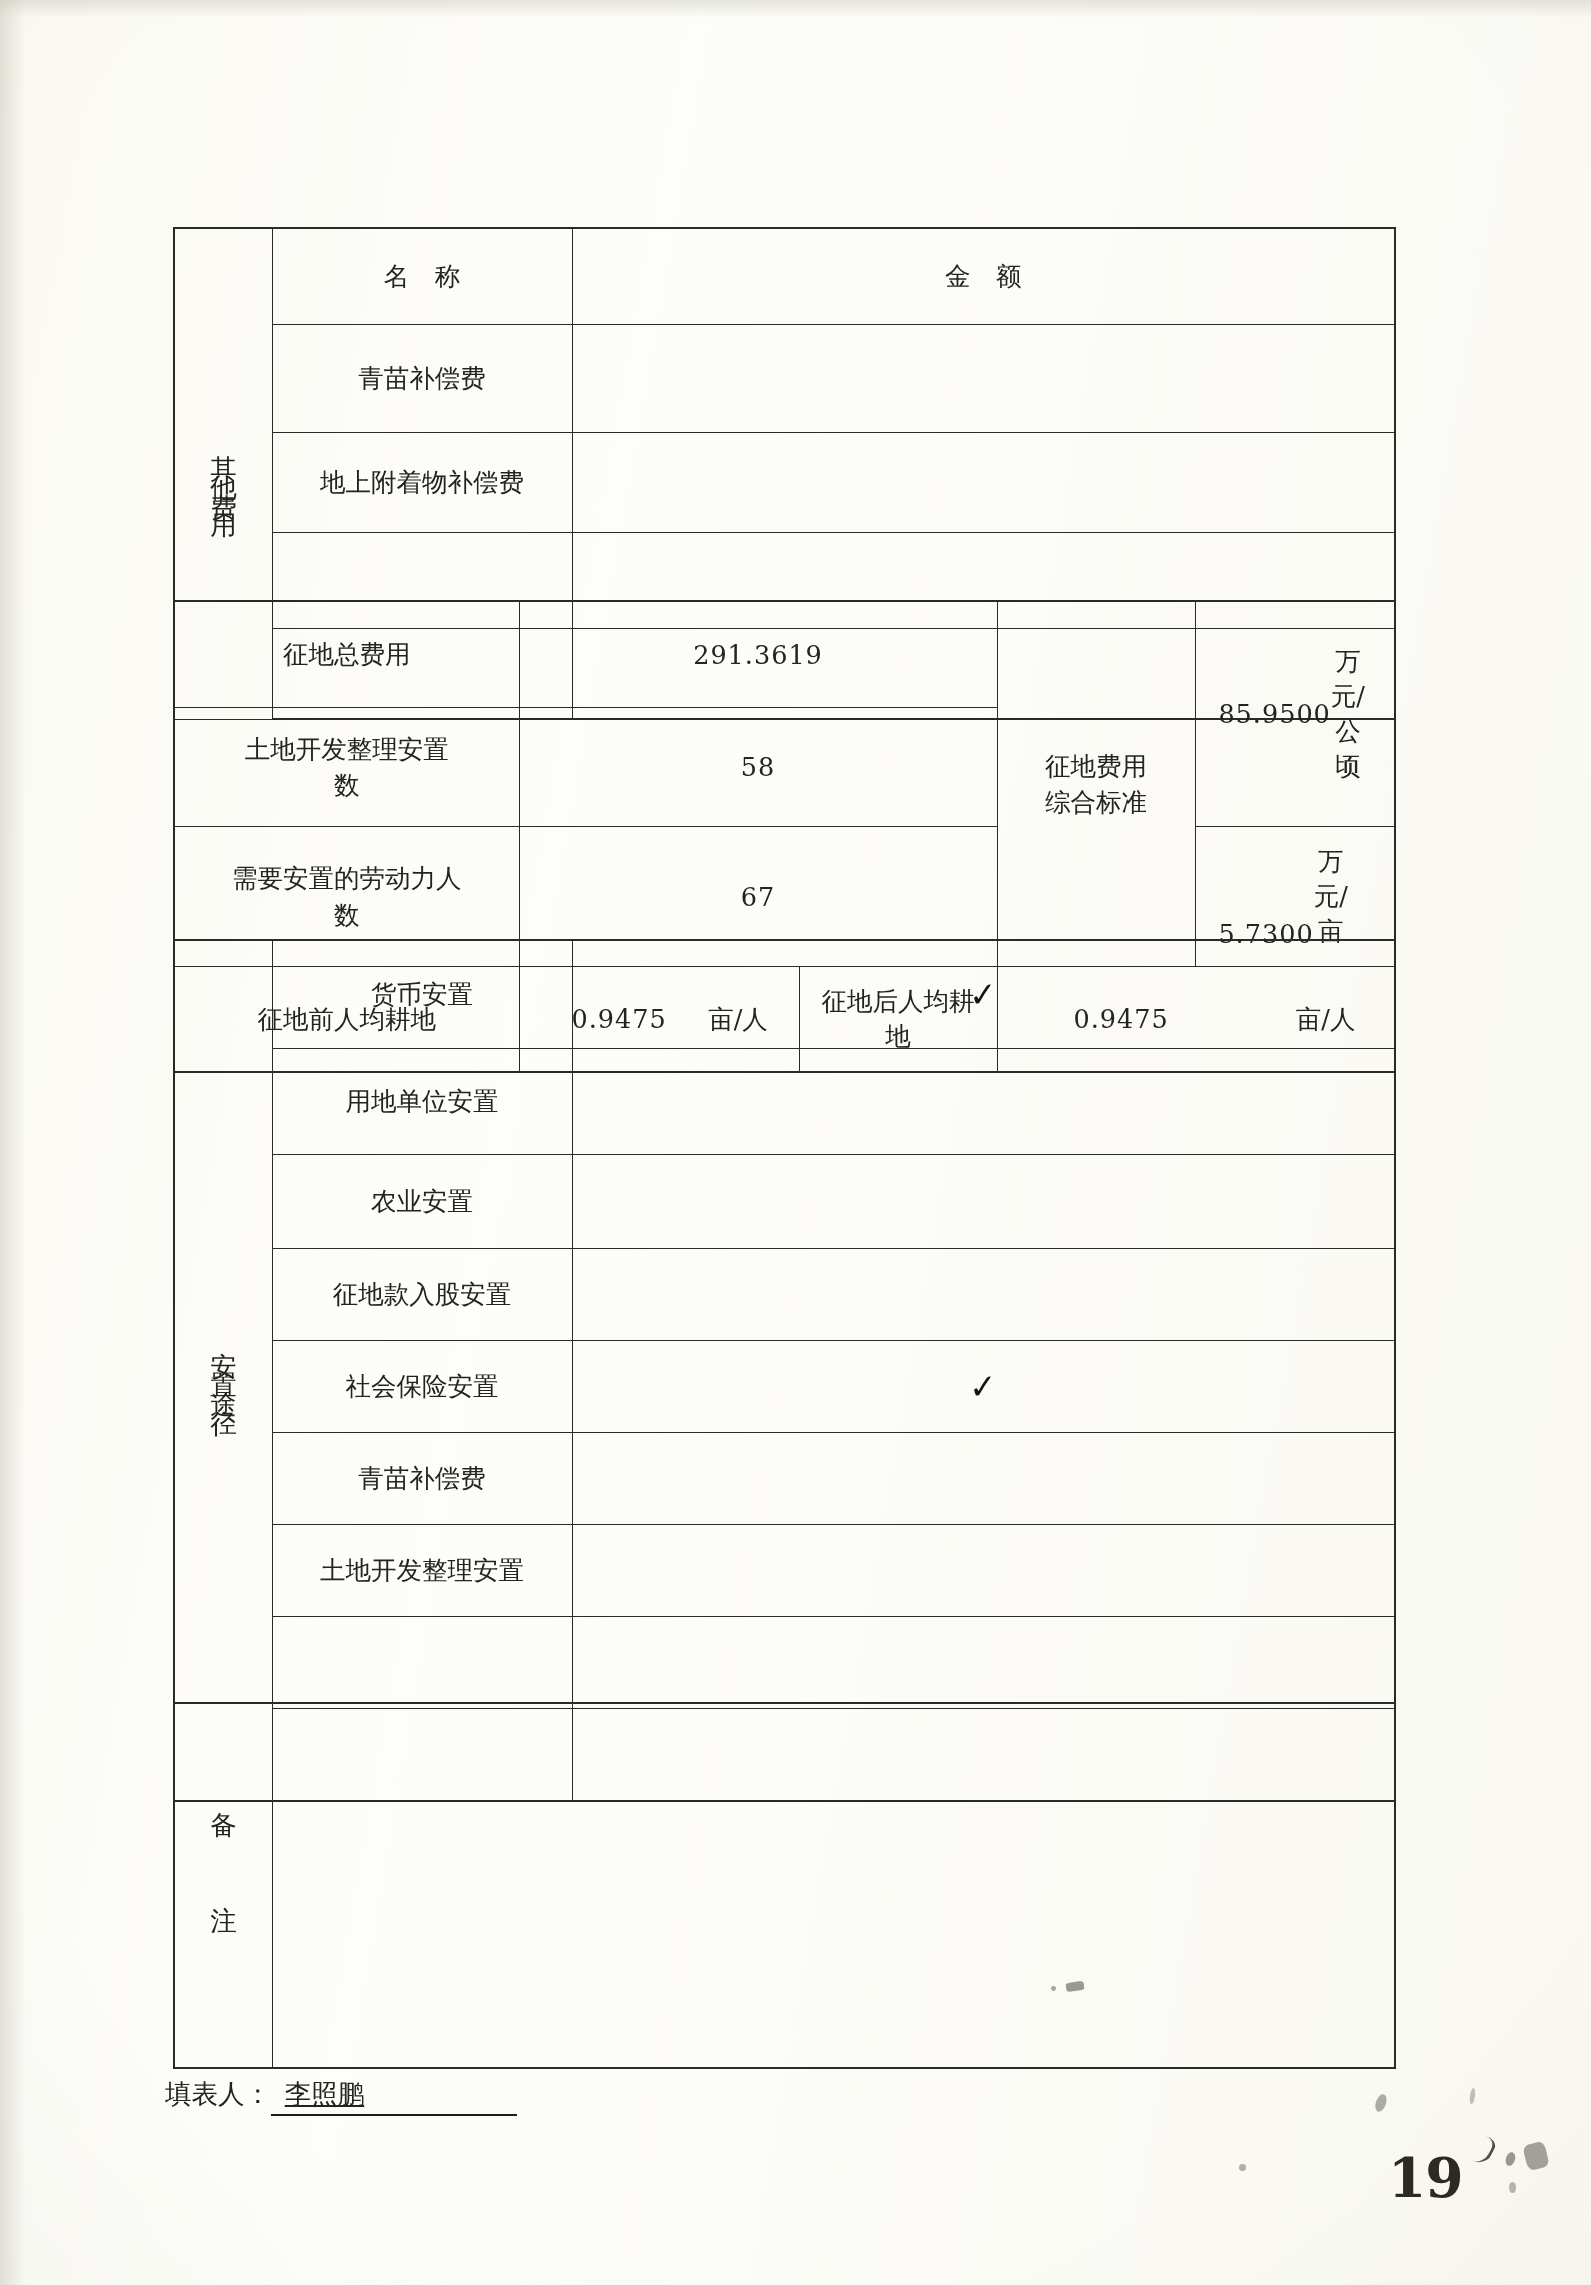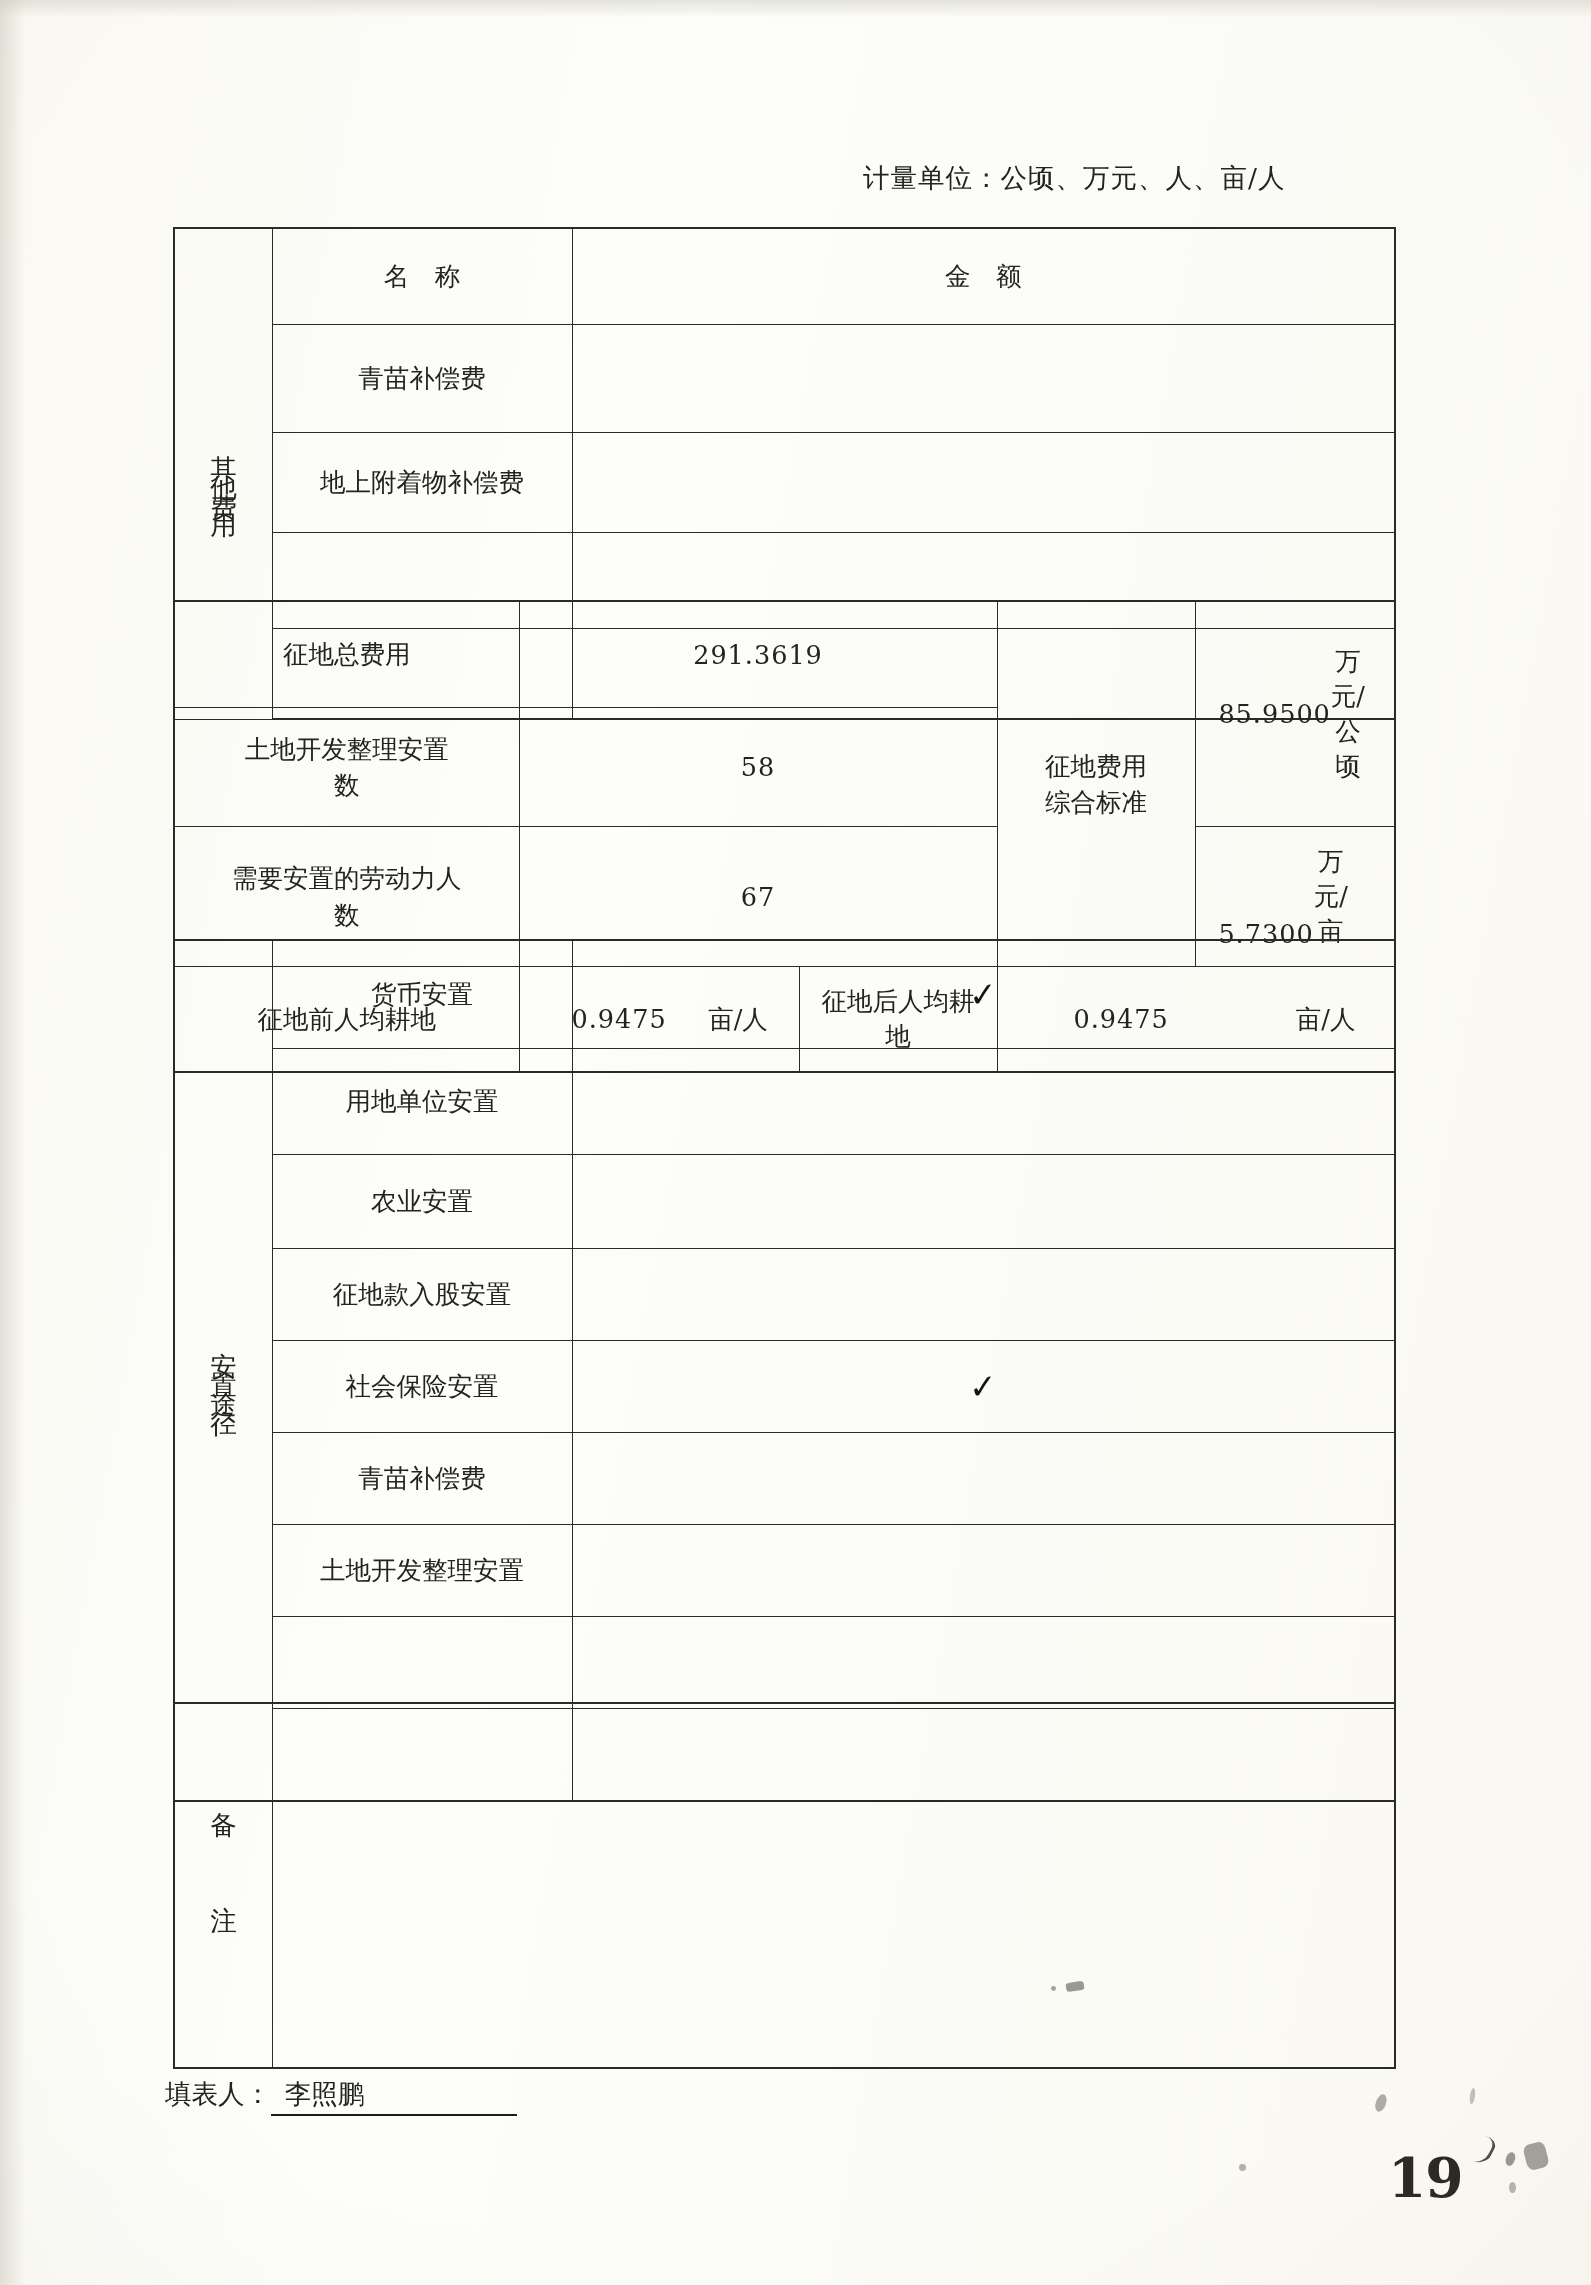--- a/index.html
+++ b/index.html
@@ -108,20 +108,21 @@
     font-size: 26.5px;
     white-space: nowrap;
     color: #23231f;
   }
   #filler-name {
     display: inline-block;
     min-width: 223px;
     border-bottom: 2.4px solid #1d1d1a;
     padding: 0 9.8px 2px 13.7px;
     text-align: left;
+    text-decoration: underline;
   }
   #page-number {
     position: absolute;
     left: 1388px;
     top: 2145px;
     font-size: 55px;
     font-weight: bold;
     font-family: "DejaVu Serif", "Liberation Serif", serif;
     color: #2b2a25;
     letter-spacing: -1px;
@@ -155,21 +156,20 @@
 </style>
 </head>
 <body>
 
 <div id="page">
 
   <div id="scan-tint"></div>
   <div id="scan-edge-l"></div>
   <div id="scan-edge-t"></div>
 
-  <div id="units-line">计量单位：公顷、万元、人、亩/人</div>
 
   <table class="tbl" id="tbl-other">
     <colgroup>
       <col style="width:98px">
       <col style="width:300px">
       <col style="width:823px">
     </colgroup>
     <tbody>
       <tr>
         <td rowspan="5" class="outer-left outer-top">

